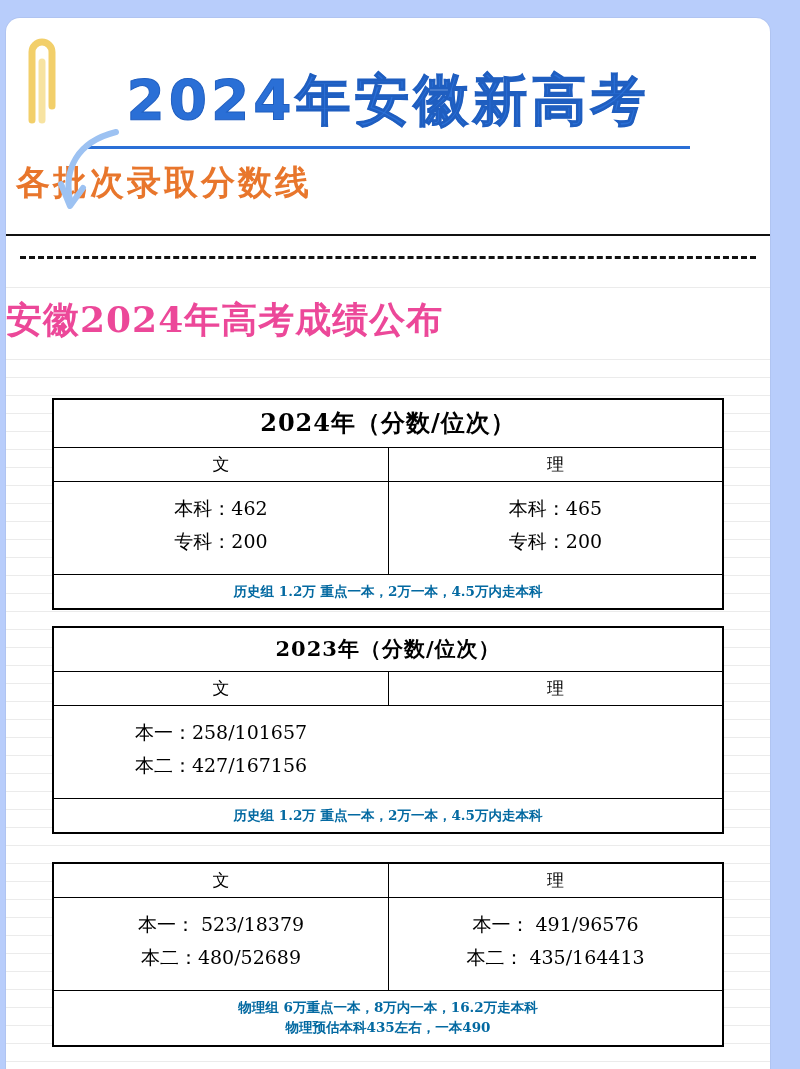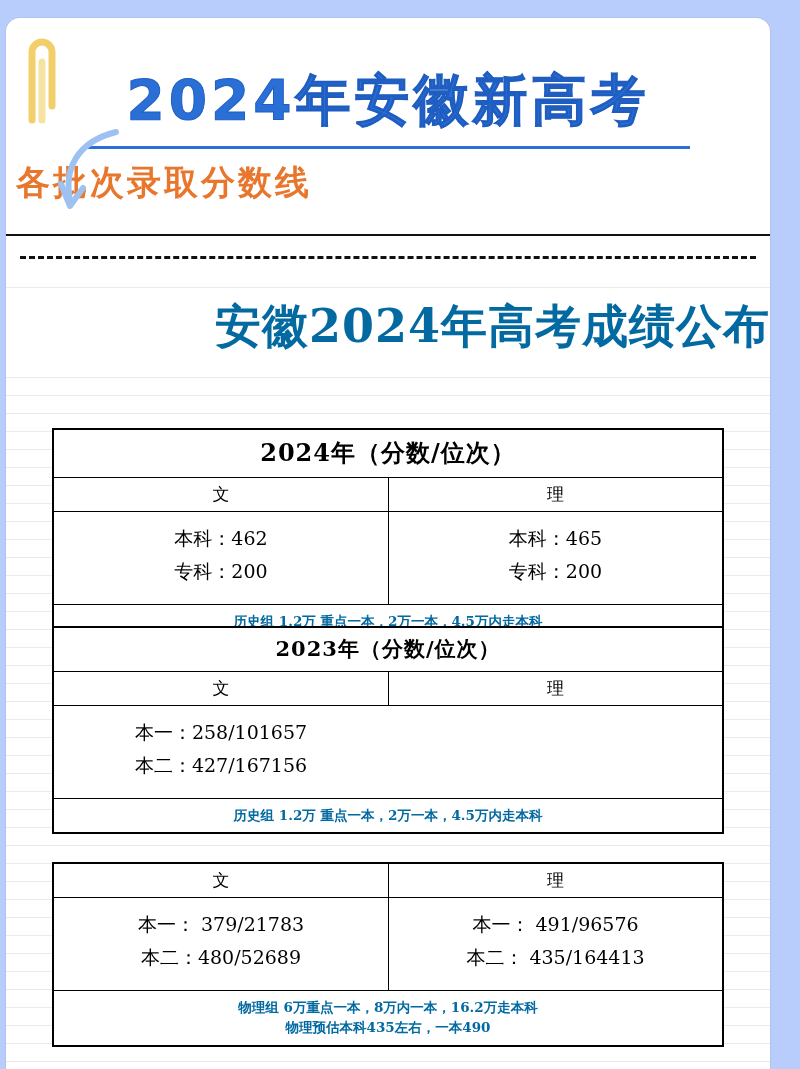--- a/index.html
+++ b/index.html
@@ -131,25 +131,25 @@
         #ffffff 17px,
         #ebebeb 17px,
         #ebebeb 18px
       );
   }
   .doc-title {
     position: absolute;
     left: 0;
     top: 22px;
     width: 764px;
-    text-align: right;
+    text-align: left;
     font-family: "DejaVu Serif", serif;
-    font-size: 46px;
-    font-weight: bold;
-    color: #0369a1;
+    font-size: 36px;
+    font-weight: bold;
+    color: #ec4899;
     letter-spacing: 1px;
     white-space: nowrap;
     background: #fff;
     padding: 4px 0;
   }
 
   
   .tbl {
     position: absolute;
     left: 46px;
@@ -236,21 +236,21 @@
     </div>
   </div>
 
   <div class="hr-solid"></div>
   <div class="hr-dashed"></div>
 
   <div class="body-area">
 
     <div class="doc-title">安徽2024年高考成绩公布</div>
 
-    <div class="tbl" style="top:128px;margin-top:30px;">
+    <div class="tbl" style="top:128px;">
       <div class="row">
         <div class="cap cap-big">2024年（分数/位次）</div>
       </div>
       <div class="row">
         <div class="half hdr">文</div>
         <div class="half hdr">理</div>
       </div>
       <div class="row">
         <div class="half vals">
           <div class="ln">本科：462</div>
@@ -285,21 +285,21 @@
       </div>
     </div>
 
     <div class="tbl" style="top:592px;">
       <div class="row">
         <div class="half hdr">文</div>
         <div class="half hdr">理</div>
       </div>
       <div class="row">
         <div class="half vals">
-          <div class="ln">本一： 379/21783</div>
+          <div class="ln">本一： 523/18379</div>
           <div class="ln">本二：480/52689</div>
         </div>
         <div class="half vals">
           <div class="ln">本一： 491/96576</div>
           <div class="ln">本二： 435/164413</div>
         </div>
       </div>
       <div class="row">
         <div class="note" style="white-space:pre-line;">物理组  6万重点一本，8万内一本，16.2万走本科
 物理预估本科435左右，一本490</div>

